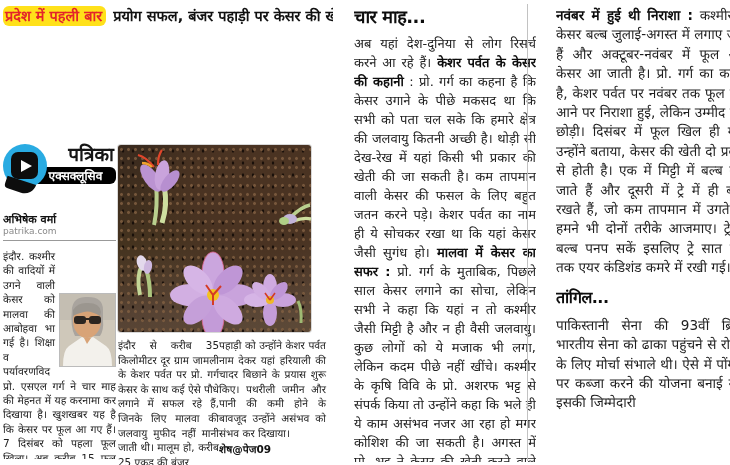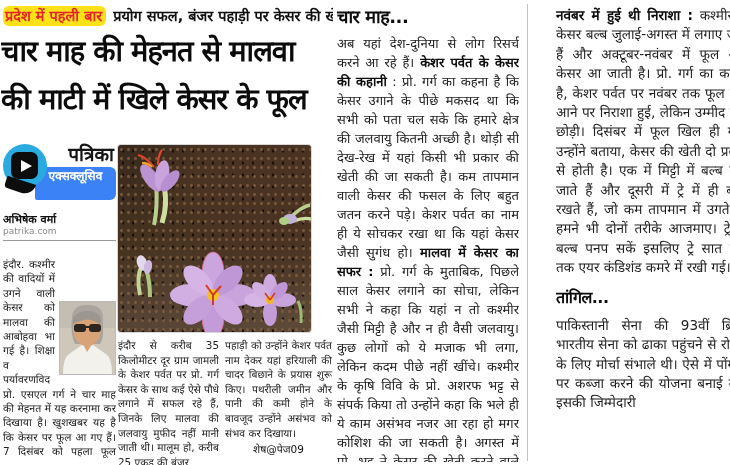--- a/index.html
+++ b/index.html
@@ -37,54 +37,54 @@
   .logo .bubble .tri {
     position:absolute; left:18px; top:16px; width:0; height:0;
     border-left:11px solid #fff; border-top:6px solid transparent; border-bottom:6px solid transparent;
   }
   .logo .bubble .tail {
     position:absolute; left:2px; bottom:-4px; width:30px; height:12px; border-radius:0 0 12px 4px;
     background:#0d0d0d; transform:rotate(18deg);
   }
   .logo .brandname { position:absolute; right:2px; top:0; font-size:19px; font-weight:bold; color:#161616; }
   .logo .brandtag {
-    position:absolute; left:32px; top:26px; width:81px; height:33px; background:#3b82f6;
+    position:absolute; left:32px; top:26px; width:81px; height:17px; background:#000000;
     color:#fff; font-size:12px; font-weight:bold; text-align:center; line-height:19px;
     border-radius:2px 6px 6px 2px; z-index:1;
   }
   .author { margin-top:8px; font-size:11px; font-weight:bold; color:#111; }
-  .site { font-size:9px; color:#888; padding-bottom:4px; border-bottom:1px solid #999; margin-bottom:16px; }
+  .site { font-size:9px; color:#888; padding-bottom:4px; border-bottom:1px solid #999; margin-bottom:8px; }
   .leftbody { font-size:10.6px; line-height:14.4px; text-align:justify; color:#222; }
   .portrait {
     float:right; width:57px; height:74px; margin:44px 0 3px 4px;
     border:1px solid #bbb; background:#cdc7ba;
   }
 
   
   .photo {
     position:absolute; left:118px; top:145px; width:193px; height:187px;
     border-radius:3px; overflow:hidden;
     background-image:
       radial-gradient(rgba(130,96,66,.8) 1px, transparent 1.6px),
       radial-gradient(rgba(20,12,8,.9) 1px, transparent 1.6px),
       radial-gradient(circle at 75% 20%, #4a3322 0 30%, transparent 60%),
       linear-gradient(168deg, #3a2a1e 0%, #45331f 45%, #564233 75%, #5d4a38 100%);
     background-size:7px 9px, 10px 12px, 100% 100%, 100% 100%;
     box-shadow:0 0 0 1px #d8d8d8;
   }
 
   
-  .caption { position:absolute; left:118px; top:338px; width:214px; height:125px; display:flex; gap:6px; }
+  .caption { position:absolute; left:118px; top:338px; width:214px; height:125px; display:flex; }
   .caption .cap { font-size:10.4px; line-height:14.6px; text-align:justify; color:#222; }
   .caption .c1 { width:101px; }
   .caption .c2 { width:107px; }
-  .contd { display:block; text-align:center; font-weight:normal; font-size:10.5px; margin-top:2px; color:#111; }
-
-  
-  .midcol { position:absolute; left:337px; top:4px; width:182px; height:458px; overflow:hidden; }
+  .contd { display:block; text-align:left; font-weight:bold; font-size:10.5px; margin-top:2px; color:#111; }
+
+  
+  .midcol { position:absolute; left:354px; top:4px; width:182px; height:458px; overflow:hidden; }
   .colhead { font-size:18px; font-weight:bold; color:#0d0d0d; margin-bottom:6px; letter-spacing:-.5px; }
   .flow { font-size:13px; line-height:19px; text-align:justify; color:#222; }
   .flow b { color:#0d0d0d; }
 
   
   .vdiv { position:absolute; top:4px; bottom:4px; width:1px; background:#c2c2c2; }
   .vdiv.d1 { left:527px; }
 
   
   .rightcol { position:absolute; left:556px; top:6px; width:192px; height:456px; overflow:hidden; }
@@ -95,24 +95,20 @@
 </head>
 <body>
 
 <div id="page">
 
   <div class="kicker">
     <span class="hl">प्रदेश में पहली बार</span>
     <span class="rest">प्रयोग सफल, बंजर पहाड़ी पर केसर की खेती</span>
   </div>
 
-  <div class="headline">
-    <div>चार माह की मेहनत से मालवा</div>
-    <div>की माटी में खिले केसर के फूल</div>
-  </div>
 
   <div class="leftcol">
     <div class="logo">
       <div class="brandname">पत्रिका</div>
       <div class="brandtag">एक्सक्लूसिव</div>
       <div class="bubble">
         <div class="tail"></div>
         <div class="sq"></div>
         <div class="tri"></div>
       </div>

